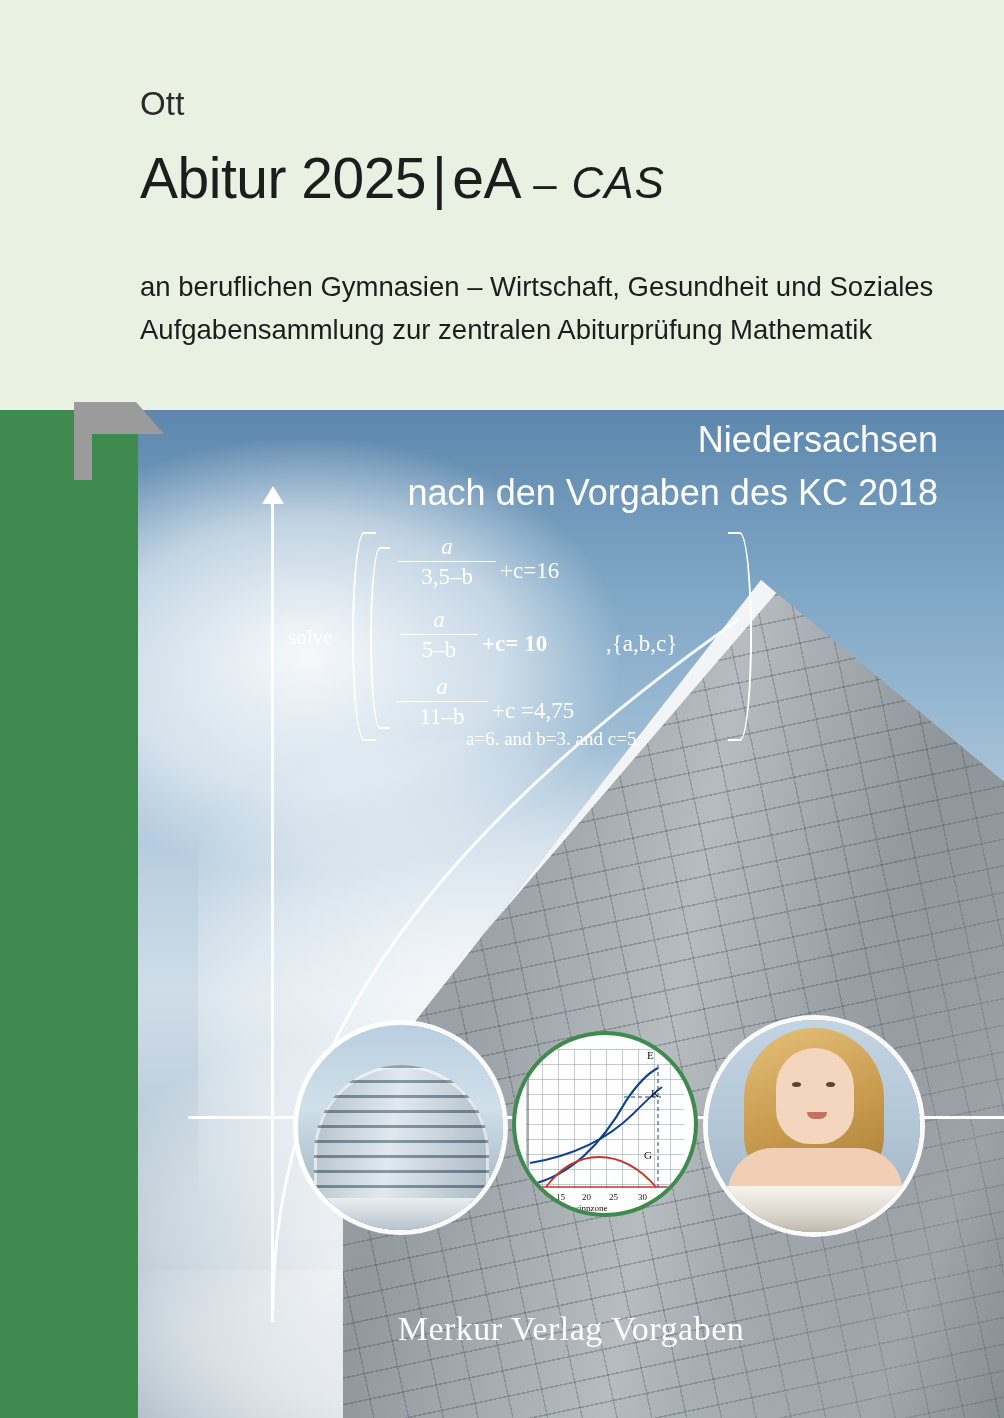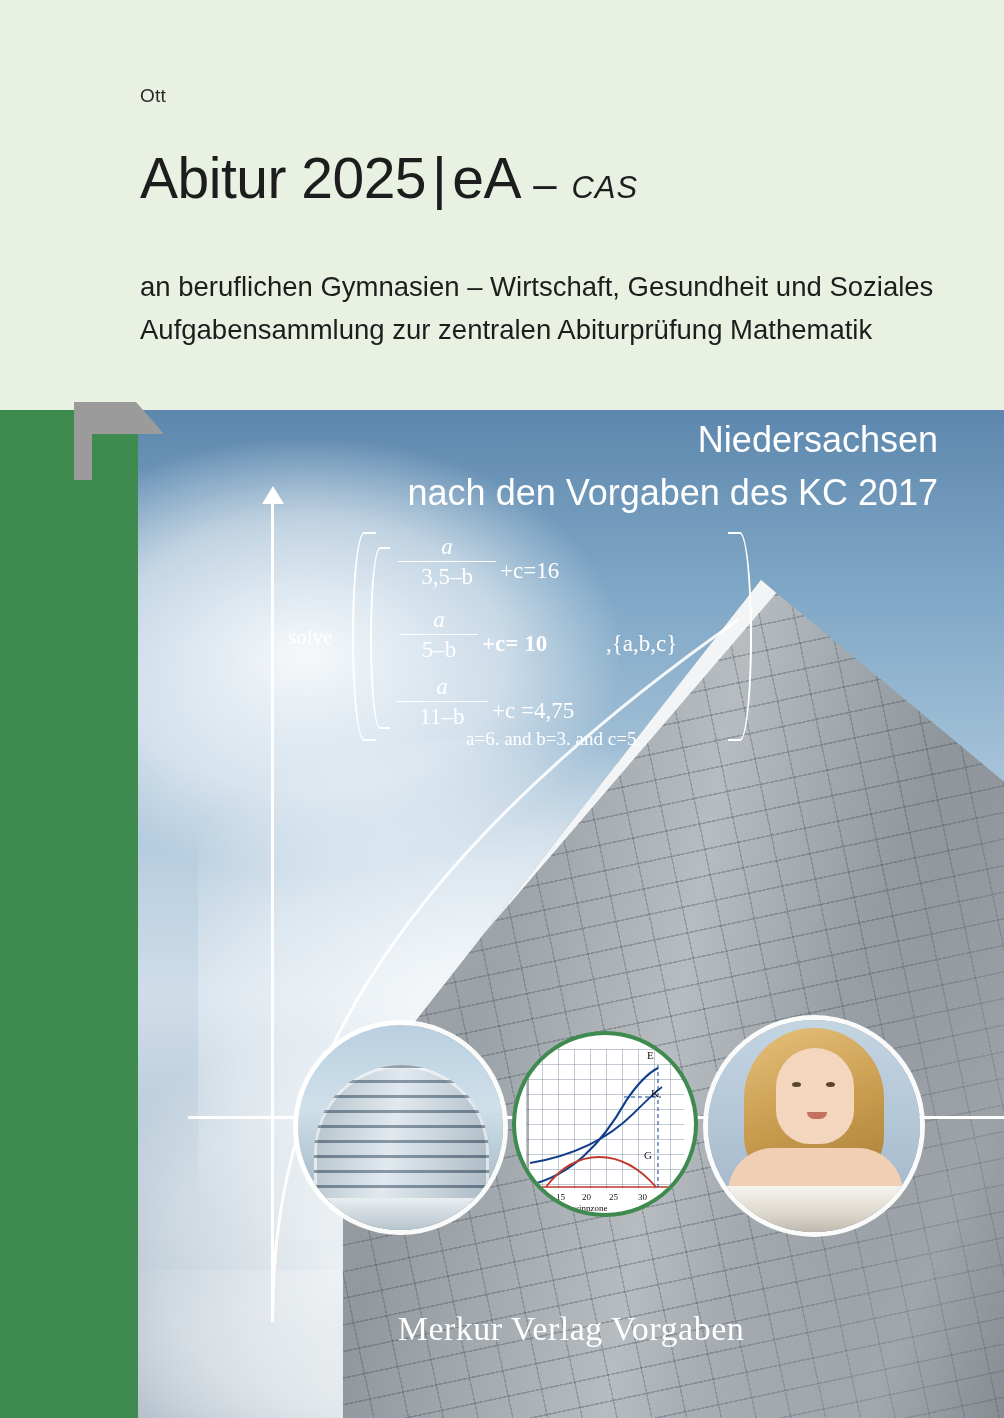--- a/index.html
+++ b/index.html
@@ -10,30 +10,30 @@
     overflow:hidden;
     background:#e8f0e2;
   }
   
   .top-band{
     position:absolute;left:0;top:0;width:1004px;height:410px;
     background:#e9f1e3;
   }
   .author{
     position:absolute;left:140px;top:85px;
-    font-size:19px;color:#2b2b2b;letter-spacing:.2px;
+    font-size:33px;color:#2b2b2b;letter-spacing:.2px;
   }
   .maintitle{
     position:absolute;left:140px;top:145px;
     font-size:57px;color:#1d1d1d;font-weight:400;
     white-space:nowrap;letter-spacing:-.5px;
   }
   .maintitle .pipe{font-weight:300;padding:0 6px;}
   .maintitle .dash{font-size:42px;}
-  .maintitle .cas{font-style:italic;font-size:31px;letter-spacing:1px;}
+  .maintitle .cas{font-style:italic;font-size:44px;letter-spacing:1px;}
   .subtitle{
     position:absolute;left:140px;top:265px;
     font-size:27.5px;line-height:43px;color:#1d1d1d;
     white-space:nowrap;
   }
   
   .left-bar{
     position:absolute;left:0;top:410px;width:138px;height:1008px;
     background:#3f8a4e;
   }
@@ -255,21 +255,21 @@
     <div class="bldg-shine"></div>
     <div class="building-face-left"></div>
 
     <div class="axis-v"></div>
     <div class="axis-h"></div>
     <svg class="curve" viewBox="0 0 700 740">
       <path d="M95 730 C 95 520, 190 300, 560 40" stroke="#ffffff" stroke-width="3" fill="none" opacity=".9"></path>
     </svg>
 
     <div class="region">Niedersachsen</div>
-    <div class="kc-line">nach den Vorgaben des  KC 2017</div>
+    <div class="kc-line">nach den Vorgaben des  KC 2018</div>
 
     <div class="formula-box">
       <div class="fx solve-lbl">solve</div>
       <div class="paren-r"></div>
       <div class="brace"></div>
       <div class="brace2"></div>
 
       <div class="frac" style="left:110px;top:10px;width:98px;">
         <span class="num">a</span>
         <span class="bar"></span>

